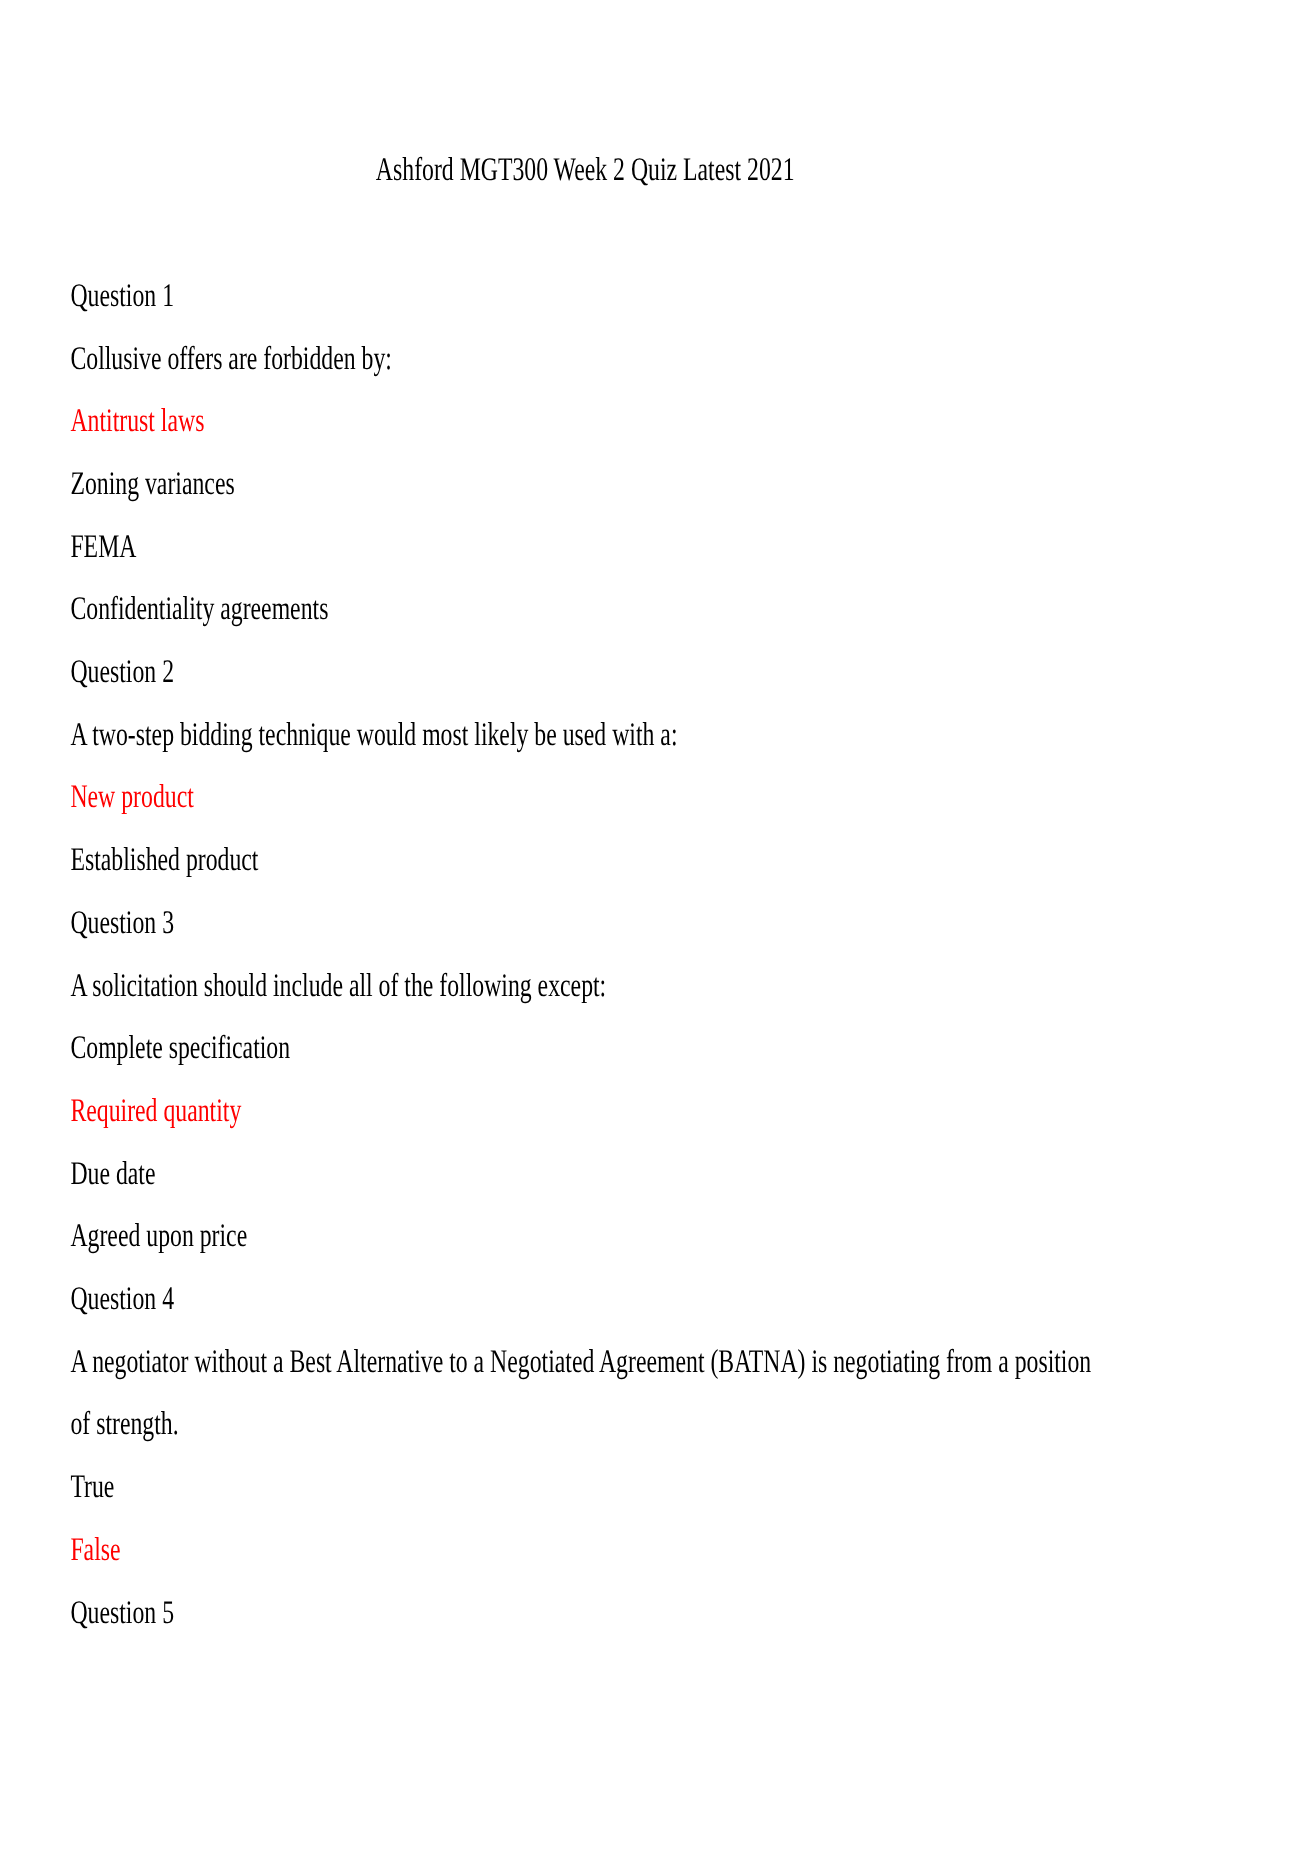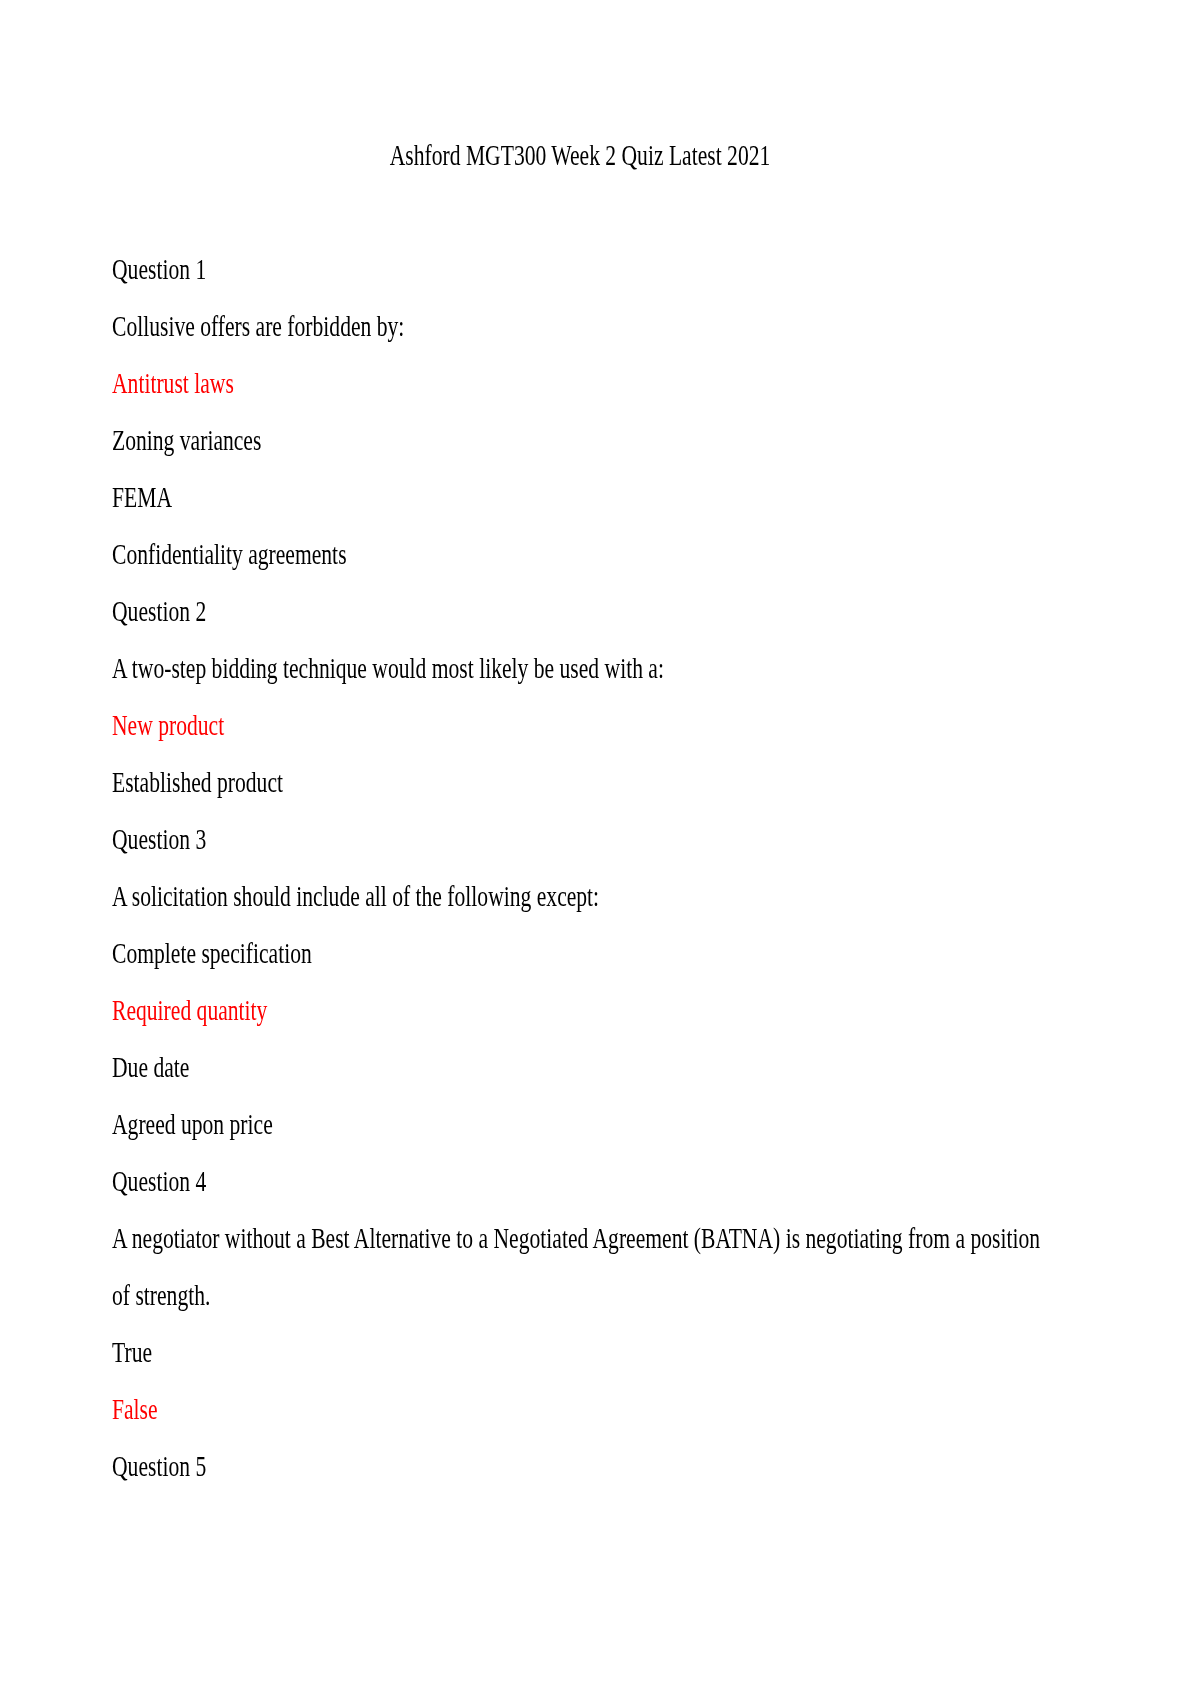--- a/index.html
+++ b/index.html
@@ -14,21 +14,21 @@
     overflow: hidden;
     font-family: "Liberation Serif", "DejaVu Serif", serif;
     color: var(--text-color, #000000);
   }
   .page {
     position: relative;
     width: 1191px;
     height: 1357px;
     background: var(--page-bg, #ffffff);
     padding-top: 126px;
-    padding-left: 112px;
+    padding-left: 64px;
     box-sizing: border-box;
   }
   
   .content {
     width: 1300px;
     transform: scaleX(0.72);
     transform-origin: 0 0;
   }
   .doc-title {
     font-size: 30px;

